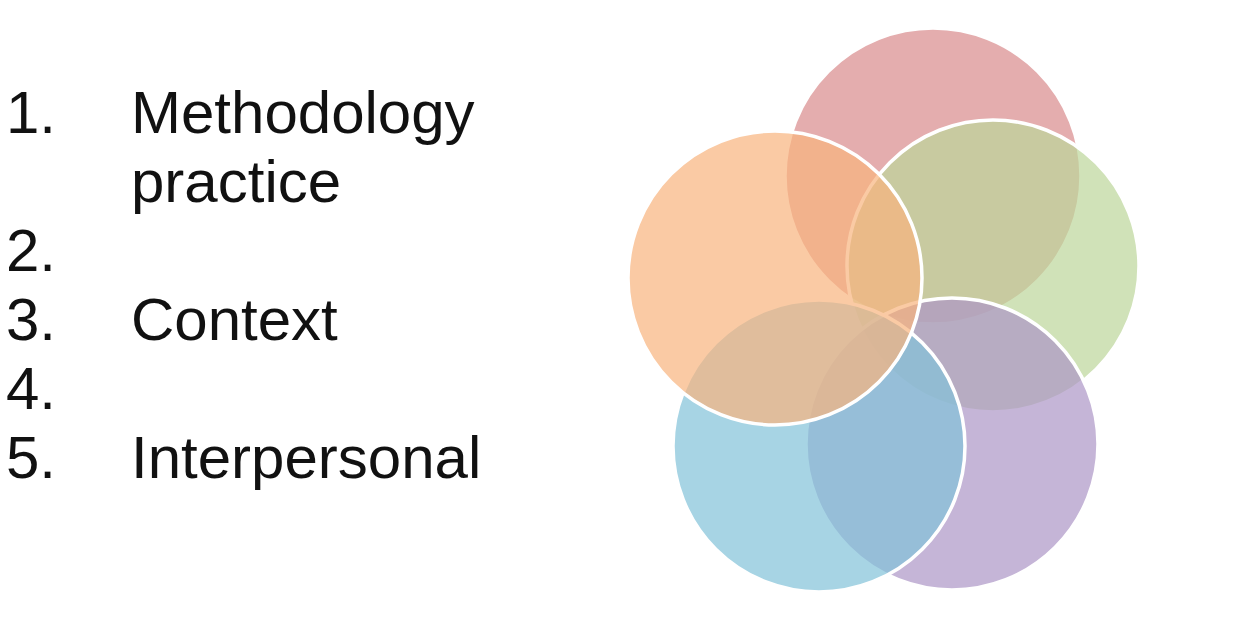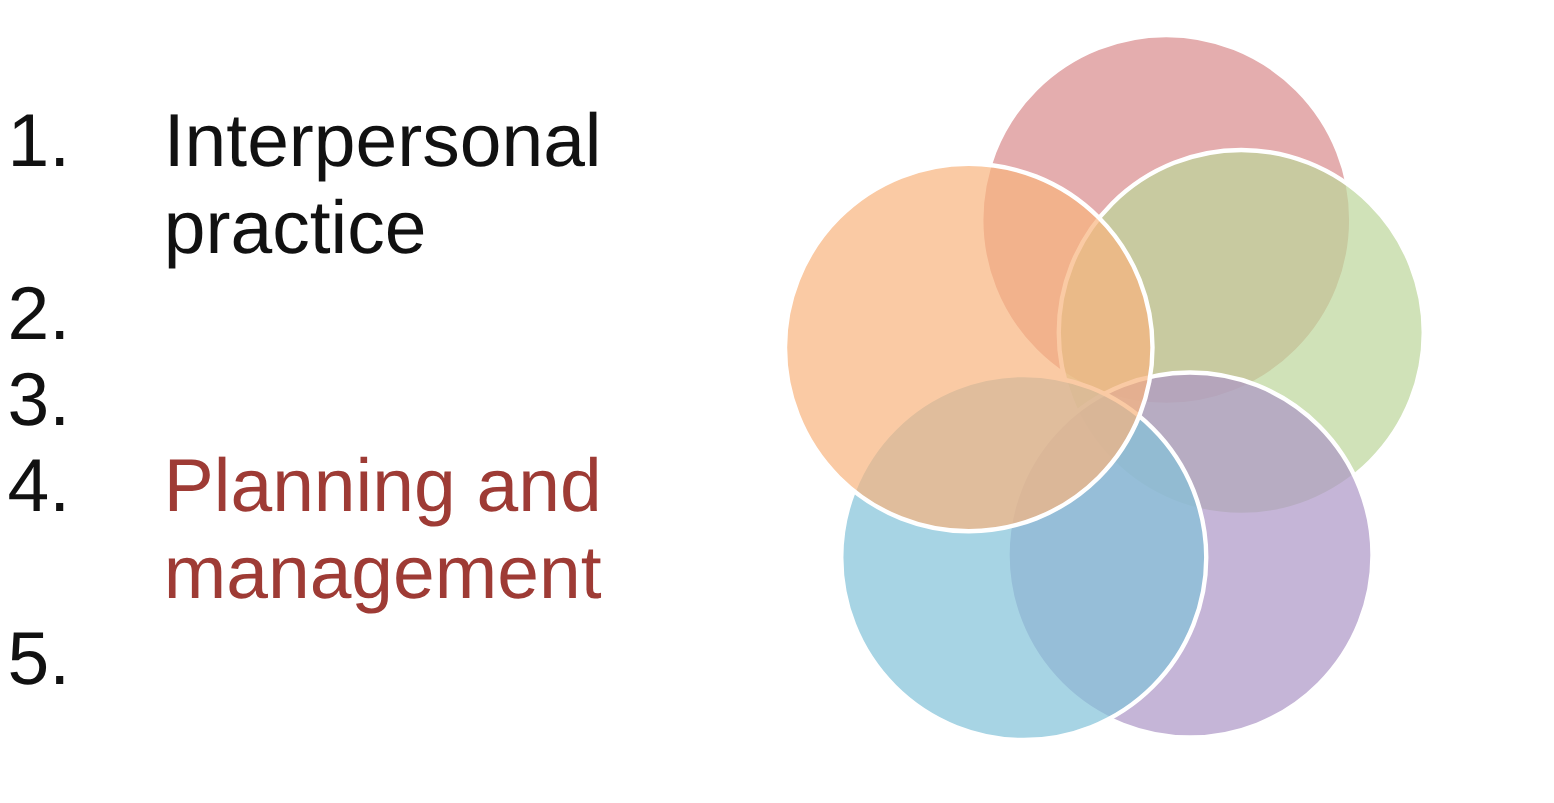--- a/index.html
+++ b/index.html
@@ -9,36 +9,36 @@
   .num { width: 131px; padding-left: 6px; box-sizing: border-box; color: #111; }
   .label { white-space: pre-line; }
   .venn { position: absolute; left: 0; top: 0; }
 </style>
 </head>
 <body>
 
 <div class="list">
   <div class="item">
     <span class="num">1.</span>
-    <span class="label" style="color:#111">Interpersonal
+    <span class="label" style="color:#111">Methodology
 practice</span>
   </div>
   <div class="item">
     <span class="num">2.</span>
   </div>
   <div class="item">
     <span class="num">3.</span>
+    <span class="label" style="color:#111">Context</span>
   </div>
   <div class="item">
     <span class="num">4.</span>
-    <span class="label" style="color:#9e3b35">Planning and
-management</span>
   </div>
   <div class="item">
     <span class="num">5.</span>
+    <span class="label" style="color:#111">Interpersonal</span>
   </div>
 </div>
 
 <svg class="venn" width="1243" height="642" viewBox="0 0 1243 642">
   <g stroke="#ffffff" stroke-width="3.5" fill-opacity="0.7">
     <circle cx="933" cy="176" r="148" fill="#d98a8c"></circle>
     <circle cx="993" cy="266" r="146" fill="#bcd59a"></circle>
     <circle cx="952" cy="444" r="146" fill="#ad96c6"></circle>
     <circle cx="819" cy="446" r="146" fill="#82c2d8"></circle>
     <circle cx="775" cy="278" r="147" fill="#f8b47e"></circle>

